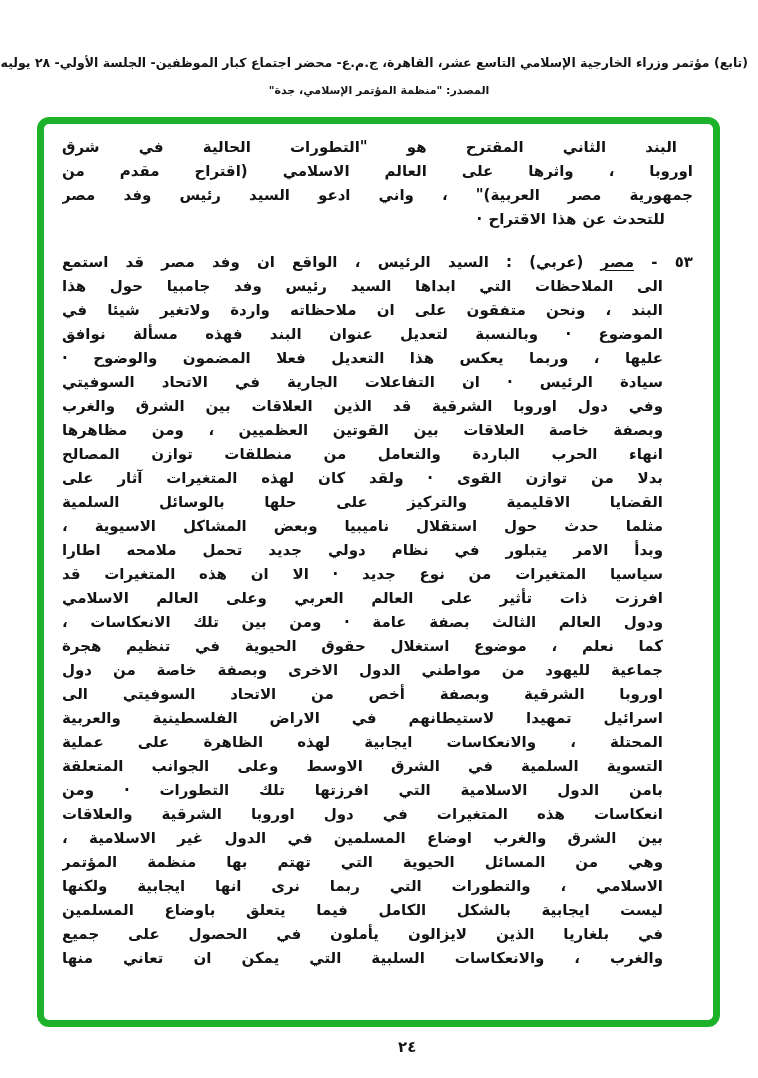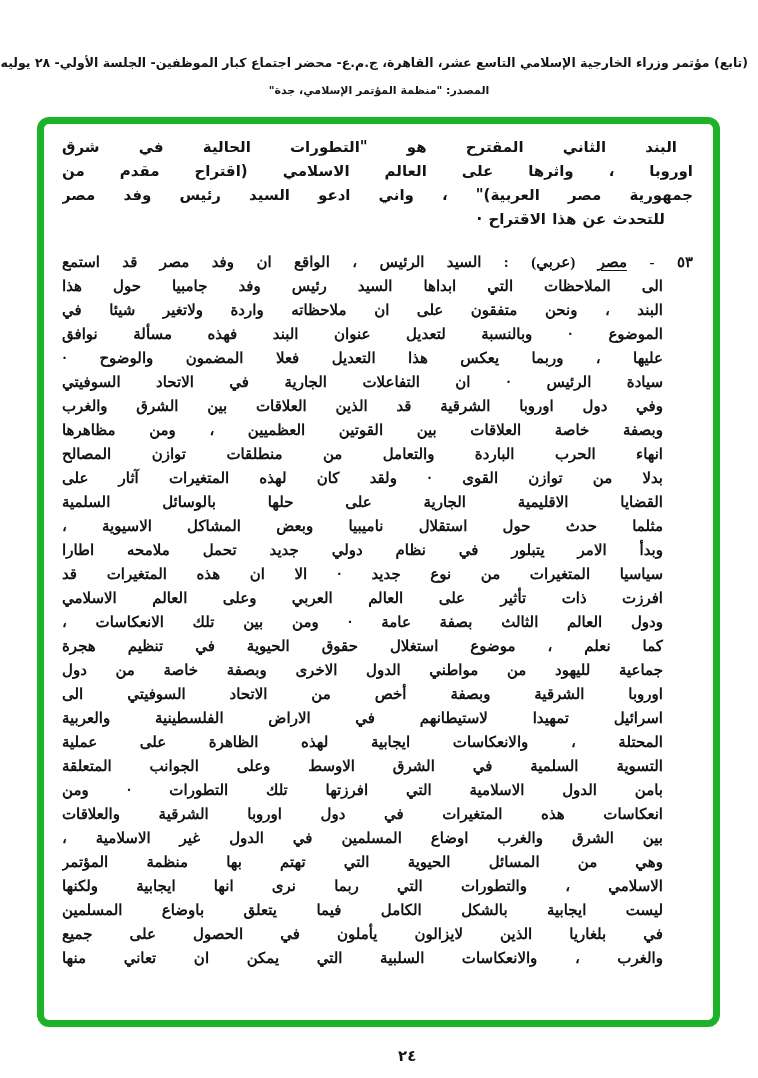--- a/index.html
+++ b/index.html
@@ -47,37 +47,36 @@
     text-align: justify;
     text-align-last: justify;
     height: 24px;
     overflow: hidden;
     word-spacing: 1px;
   }
   
   .p1 .line:first-child { padding-right: 16px; }
   .p1 .line:last-child  { text-align: right; text-align-last: right; padding-right: 28px; }
   
-  .p2 { margin-top: 19px; font-family: Liberation Serif, serif; }
+  .p2 { margin-top: 19px; }
   .p2-first {
     text-align: justify;
     text-align-last: justify;
     height: 24px;
     overflow: hidden;
   }
   .p2 .cont { padding-right: 30px; }
   .uline { text-decoration: underline; text-underline-offset: 3px; }
   
   .pagenum {
     position: absolute;
     top: 1038px; left: 398px;
     font-size: 15px;
     font-weight: bold;
     direction: rtl;
-    margin-top: 9px;
   }
 </style>
 </head>
 <body>
 
 <div class="page">
 
   <div class="header1">(تابع) مؤتمر وزراء الخارجية الإسلامي التاسع عشر، القاهرة، ج.م.ع- محضر اجتماع كبار الموظفين- الجلسة الأولي- ٢٨ يوليه ١٩٩٠</div>
 
   <div class="header2">المصدر: "منظمة المؤتمر الإسلامي، جدة"</div>
@@ -99,21 +98,21 @@
         <div>
             <div class="line cont">الى الملاحظات التي ابداها السيد رئيس وفد جامبيا حول هذا</div>
             <div class="line cont">البند ، ونحن متفقون على ان ملاحظاته واردة ولاتغير شيئا في</div>
             <div class="line cont">الموضوع · وبالنسبة لتعديل عنوان البند فهذه مسألة نوافق</div>
             <div class="line cont">عليها ، وربما يعكس هذا التعديل فعلا المضمون والوضوح ·</div>
             <div class="line cont">سيادة الرئيس · ان التفاعلات الجارية في الاتحاد السوفيتي</div>
             <div class="line cont">وفي دول اوروبا الشرقية قد الذين العلاقات بين الشرق والغرب</div>
             <div class="line cont">وبصفة خاصة العلاقات بين القوتين العظميين ، ومن مظاهرها</div>
             <div class="line cont">انهاء الحرب الباردة والتعامل من منطلقات توازن المصالح</div>
             <div class="line cont">بدلا من توازن القوى · ولقد كان لهذه المتغيرات آثار على</div>
-            <div class="line cont">القضايا الاقليمية الجارية على حلها بالوسائل السلمية</div>
+            <div class="line cont">القضايا الاقليمية والتركيز على حلها بالوسائل السلمية</div>
             <div class="line cont">مثلما حدث حول استقلال ناميبيا وبعض المشاكل الاسيوية ،</div>
             <div class="line cont">وبدأ الامر يتبلور في نظام دولي جديد تحمل ملامحه اطارا</div>
             <div class="line cont">سياسيا المتغيرات من نوع جديد · الا ان هذه المتغيرات قد</div>
             <div class="line cont">افرزت ذات تأثير على العالم العربي وعلى العالم الاسلامي</div>
             <div class="line cont">ودول العالم الثالث بصفة عامة · ومن بين تلك الانعكاسات ،</div>
             <div class="line cont">كما نعلم ، موضوع استغلال حقوق الحيوية في تنظيم هجرة</div>
             <div class="line cont">جماعية لليهود من مواطني الدول الاخرى وبصفة خاصة من دول</div>
             <div class="line cont">اوروبا الشرقية وبصفة أخص من الاتحاد السوفيتي الى</div>
             <div class="line cont">اسرائيل تمهيدا لاستيطانهم في الاراض الفلسطينية والعربية</div>
             <div class="line cont">المحتلة ، والانعكاسات ايجابية لهذه الظاهرة على عملية</div>

